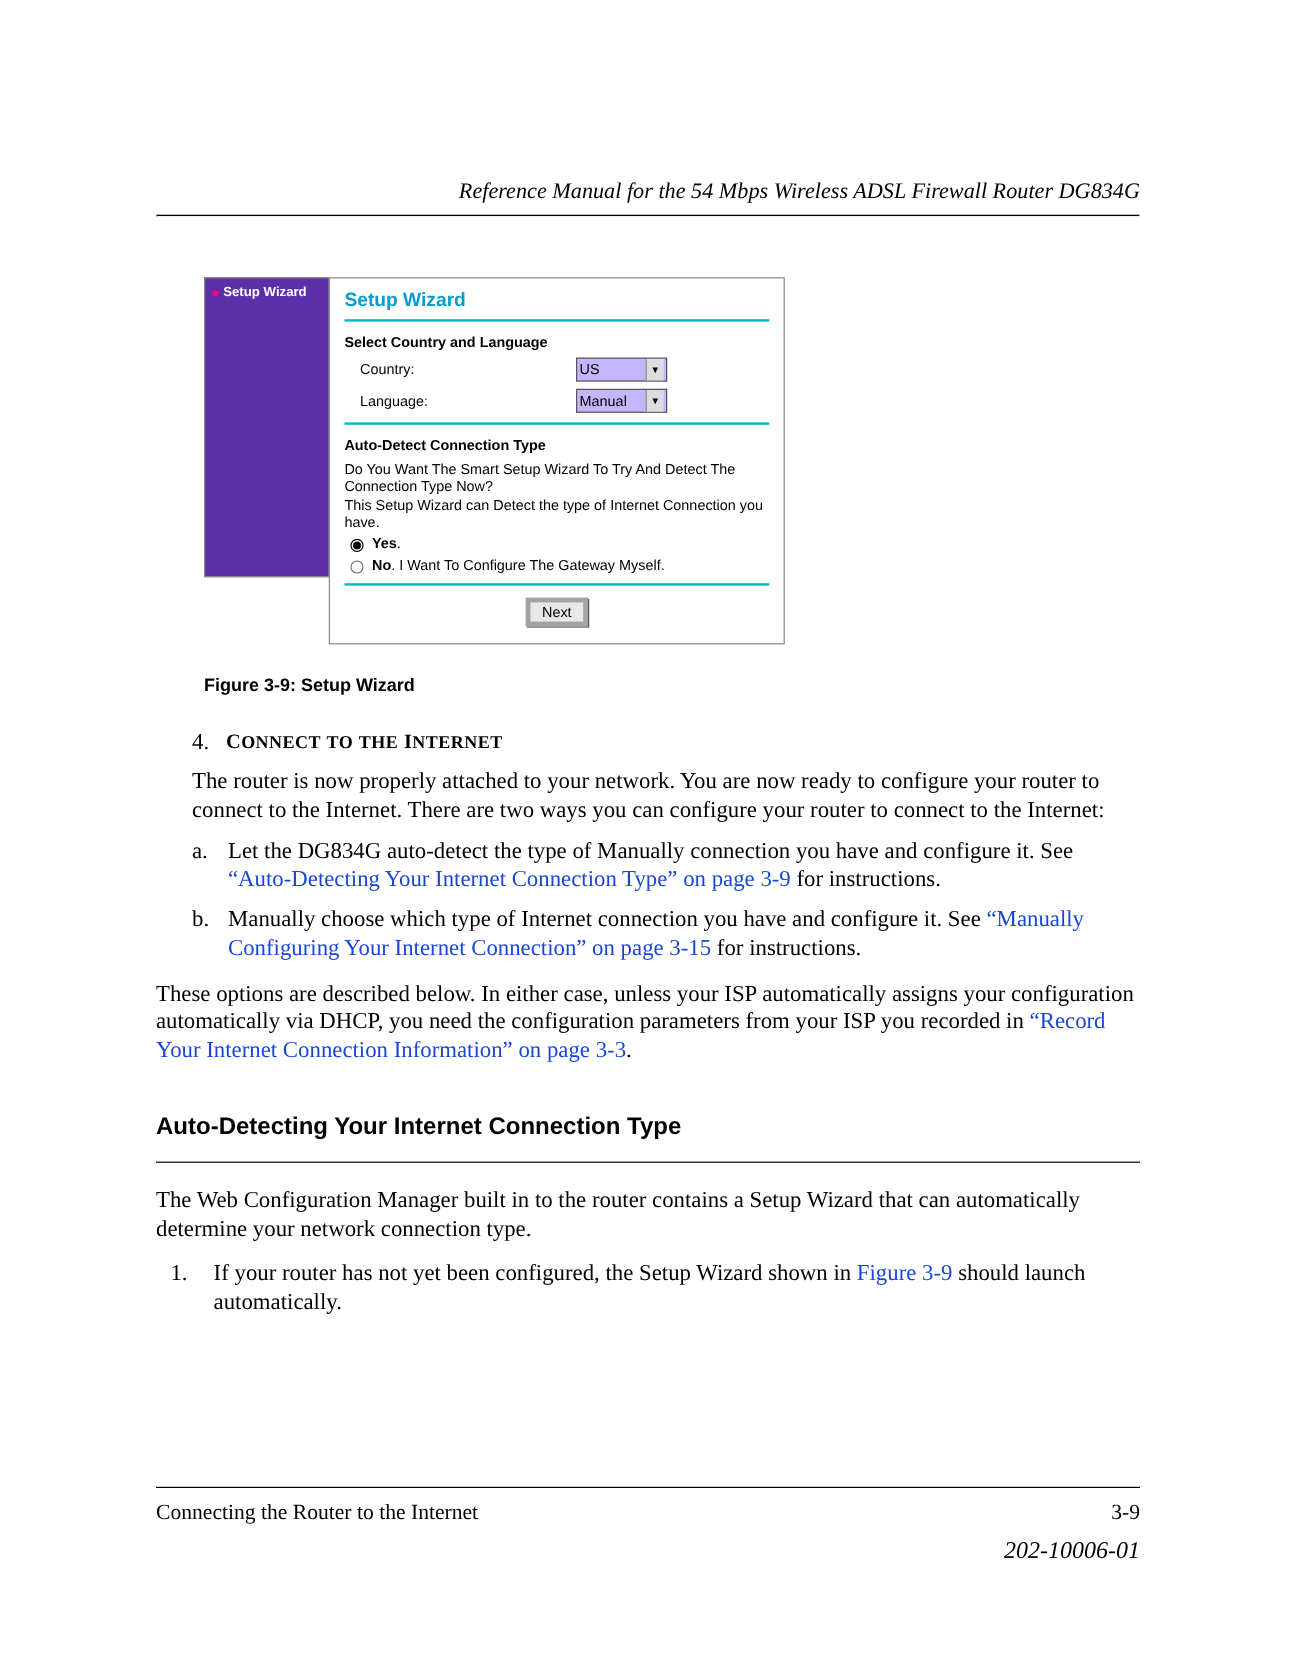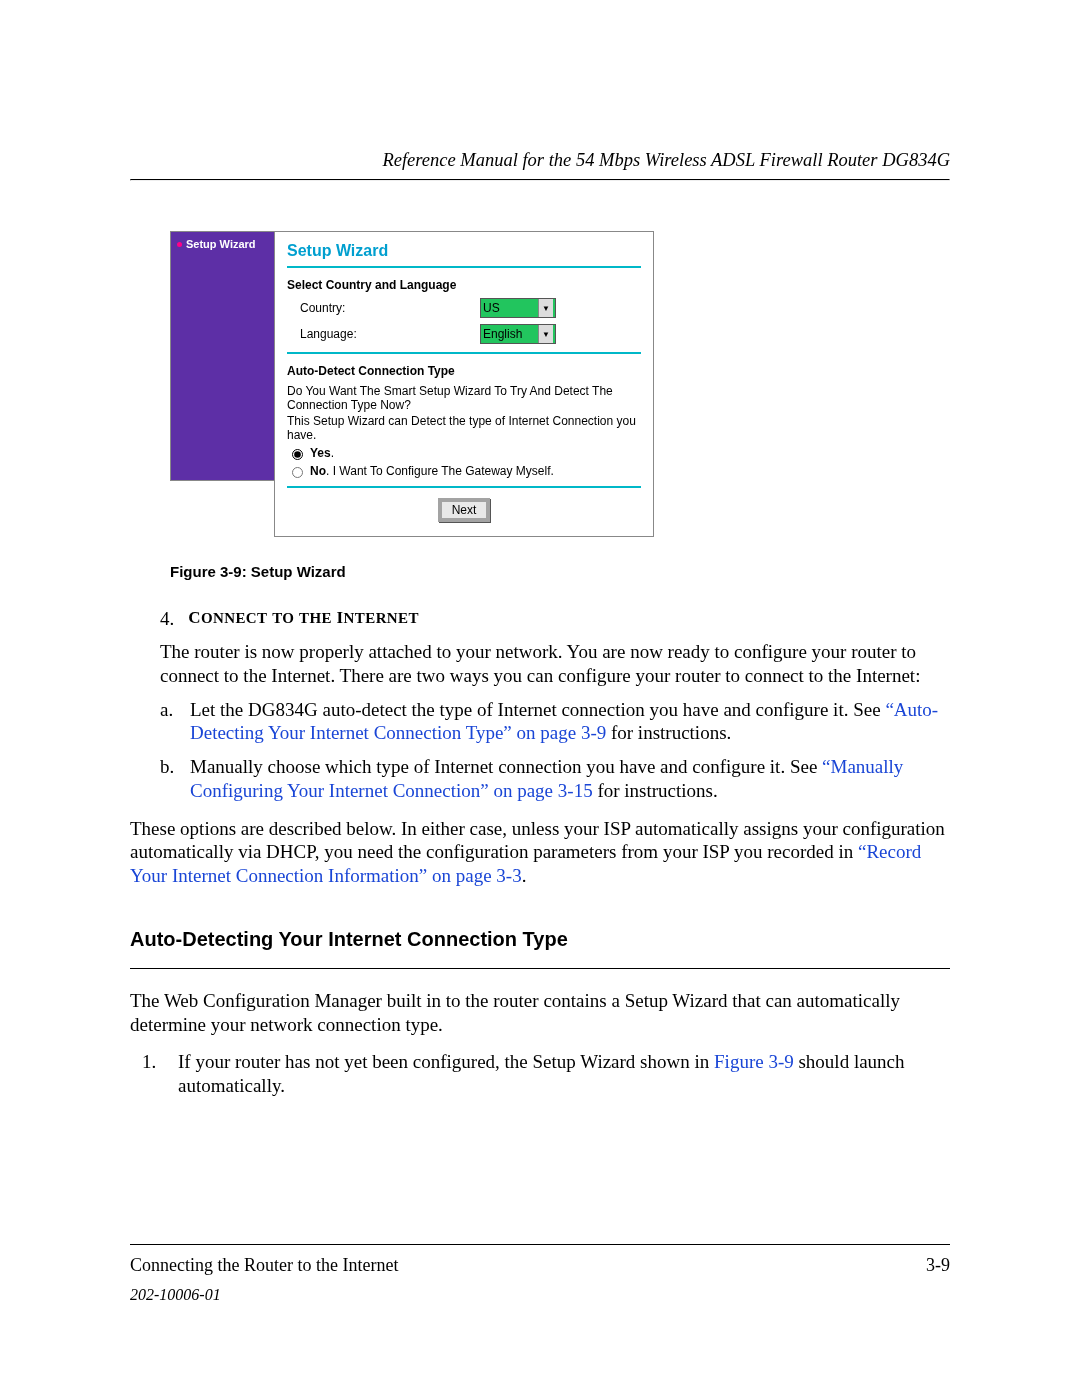--- a/index.html
+++ b/index.html
@@ -86,21 +86,21 @@
     display: flex;
     align-items: center;
     margin-bottom: 6px;
     margin-left: 13px;
   }
   .row-label {
     width: 180px;
   }
   .select-box {
     border: 1px solid #555;
-    background: #22c55e;
+    background: #c4b5fd;
     font-family: Arial, sans-serif;
     font-size: 12px;
     padding: 0 2px;
     height: 18px;
     display: inline-flex;
     align-items: center;
     justify-content: space-between;
   }
   .select-arrow {
     background: #ddd;
@@ -219,23 +219,23 @@
     border: none;
     border-top: 1px solid #000;
     margin: 0 0 10px 0;
   }
   .foot-row {
     display: flex;
     justify-content: space-between;
     font-size: 18px;
   }
   .foot-doc {
-    text-align: left;
+    text-align: right;
     font-style: italic;
-    font-size: 16px;
+    font-size: 20px;
     margin-top: 10px;
   }
 </style>
 </head>
 <body>
 
 <div class="page">
 
   <div>
     <p class="header-title">Reference Manual for the 54 Mbps Wireless ADSL Firewall Router DG834G</p>
@@ -262,21 +262,21 @@
           <div class="row-label">Country:</div>
           <div class="select-box" style="width:70px">
             <span>US</span>
             <span class="select-arrow">▼</span>
           </div>
         </div>
 
         <div class="row">
           <div class="row-label">Language:</div>
           <div class="select-box" style="width:70px">
-            <span>English</span>
+            <span>Manual</span>
             <span class="select-arrow">▼</span>
           </div>
         </div>
 
         <hr class="teal-rule" style="margin-top:8px">
 
         <div class="sec-label">Auto-Detect Connection Type</div>
         <div class="desc">Do You Want The Smart Setup Wizard To Try And Detect The Connection Type Now?</div>
         <div class="desc">This Setup Wizard can Detect the type of Internet Connection you have.</div>
 
@@ -302,21 +302,21 @@
     <span class="step-num">4.</span>
     <span class="step-head"><span>C<span class="step-small">ONNECT</span> <span class="step-small">TO</span> <span class="step-small">THE</span> I<span class="step-small">NTERNET</span></span></span>
   </div>
 
   <p class="body-text para">The router is now properly attached to your network. You are now ready to configure your router to connect to the Internet. There are two ways you can configure your router to connect to the Internet:</p>
 
   <div class="sub-list body-text">
     <div class="sub-item">
       <span class="sub-letter">a.</span>
       <span>
-        <span>Let the DG834G auto-detect the type of Internet connection you have and configure it. See </span><span class="link">“Auto-Detecting Your Internet Connection Type” on page 3-9</span><span> for instructions.</span>
+        <span>Let the DG834G auto-detect the type of Manually connection you have and configure it. See </span><span class="link">“Auto-Detecting Your Internet Connection Type” on page 3-9</span><span> for instructions.</span>
       </span>
     </div>
     <div class="sub-item">
       <span class="sub-letter">b.</span>
       <span>
         <span>Manually choose which type of Internet connection you have and configure it. See </span><span class="link">“Manually Configuring Your Internet Connection” on page 3-15</span><span> for instructions.</span>
       </span>
     </div>
   </div>
 

